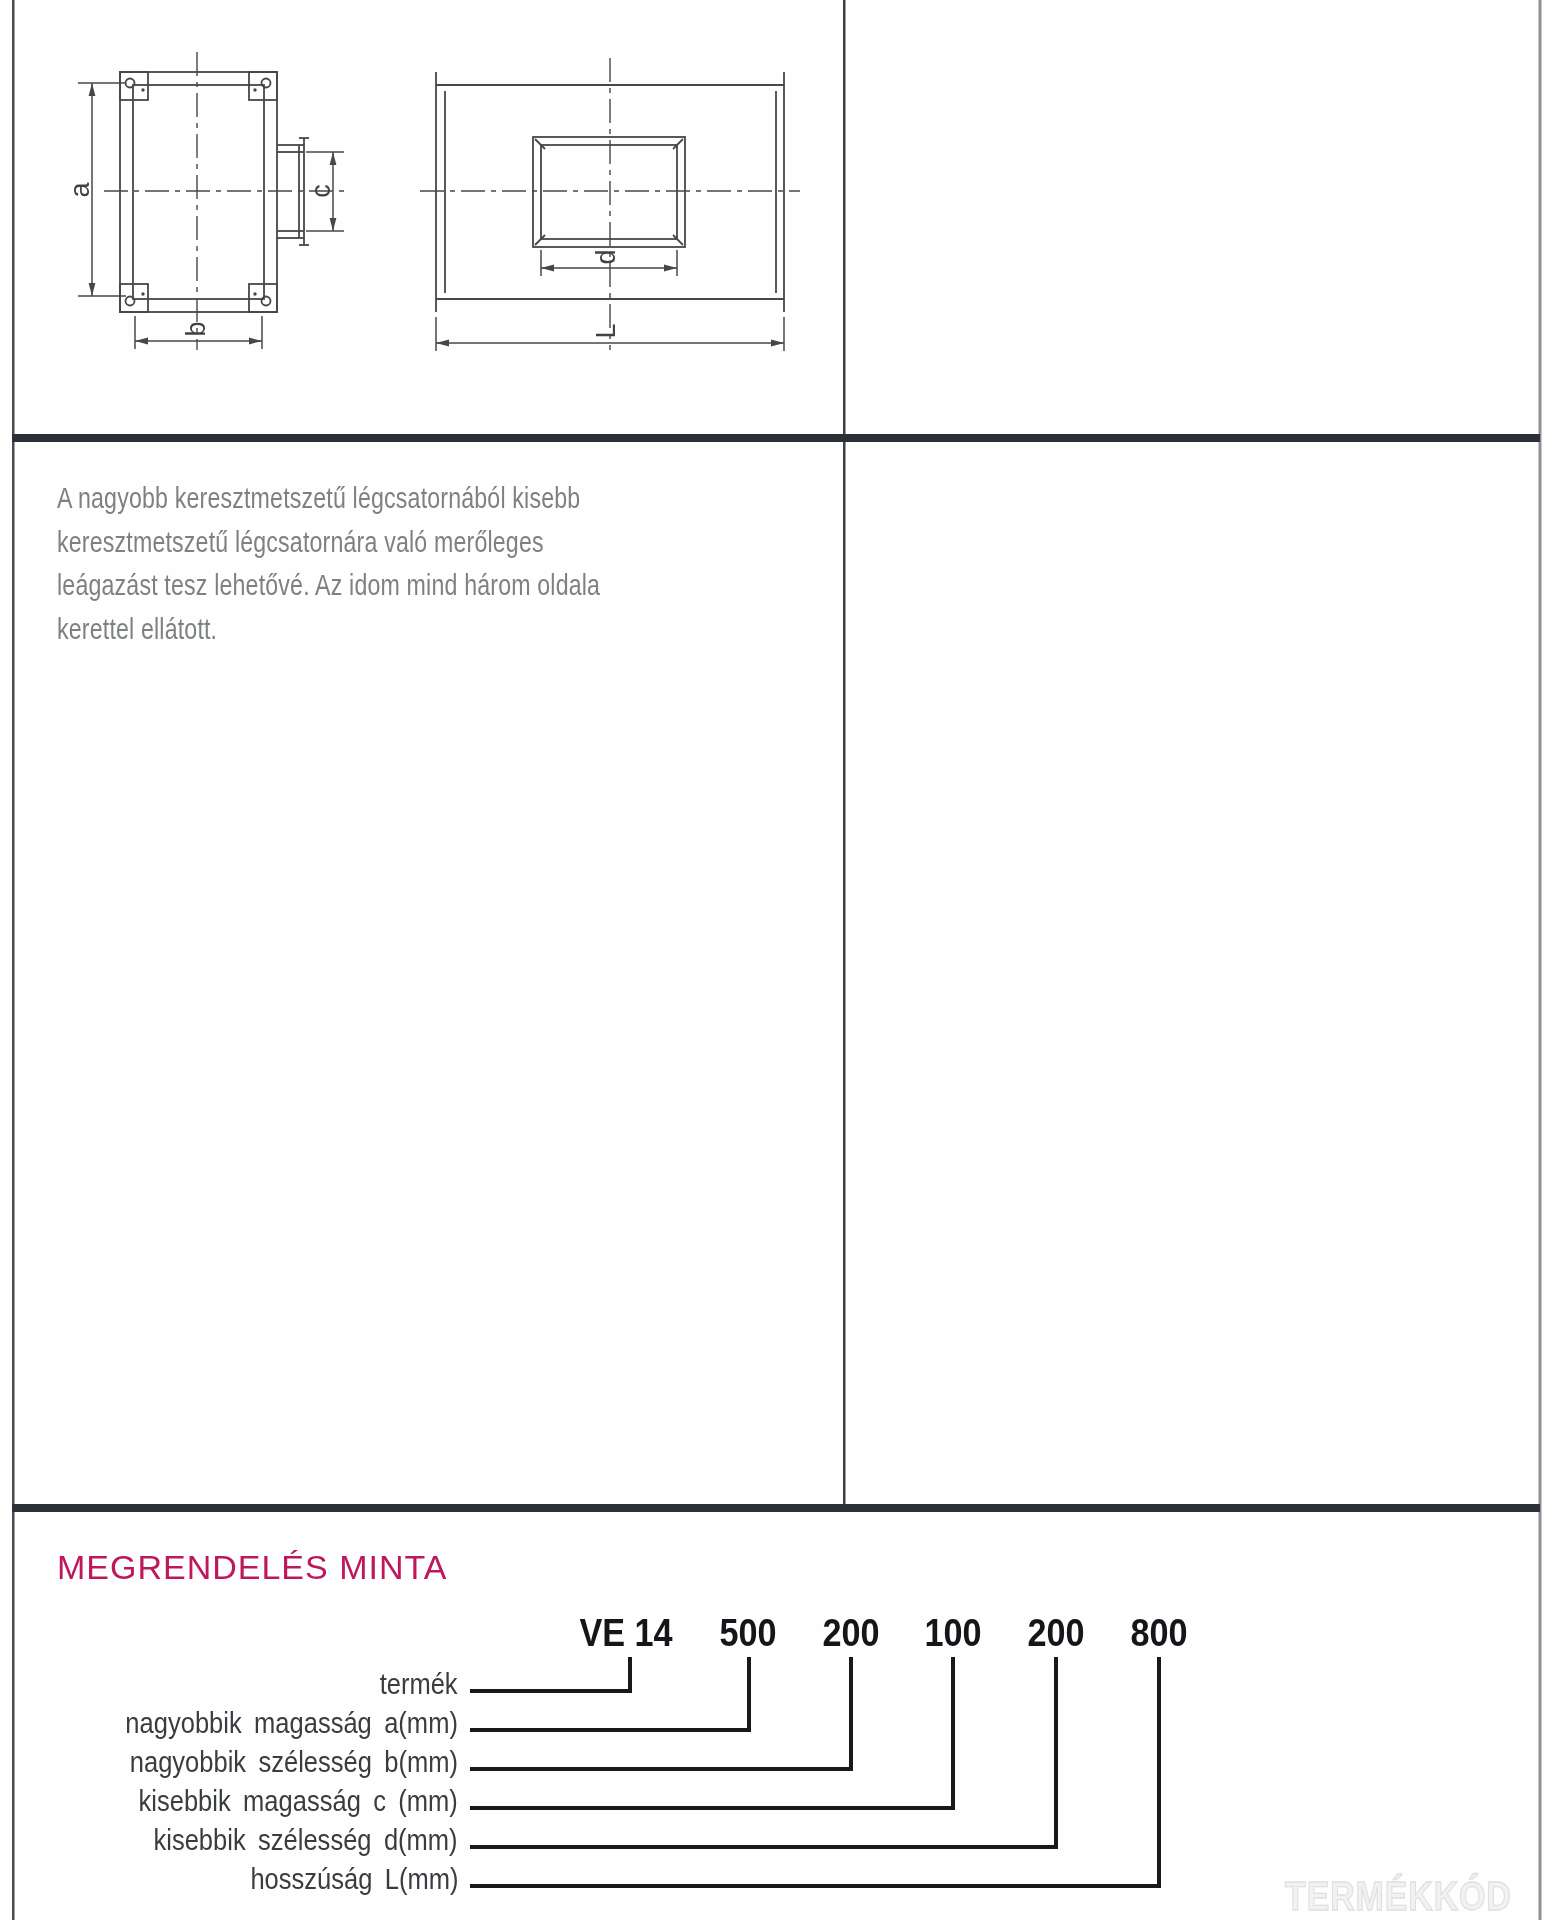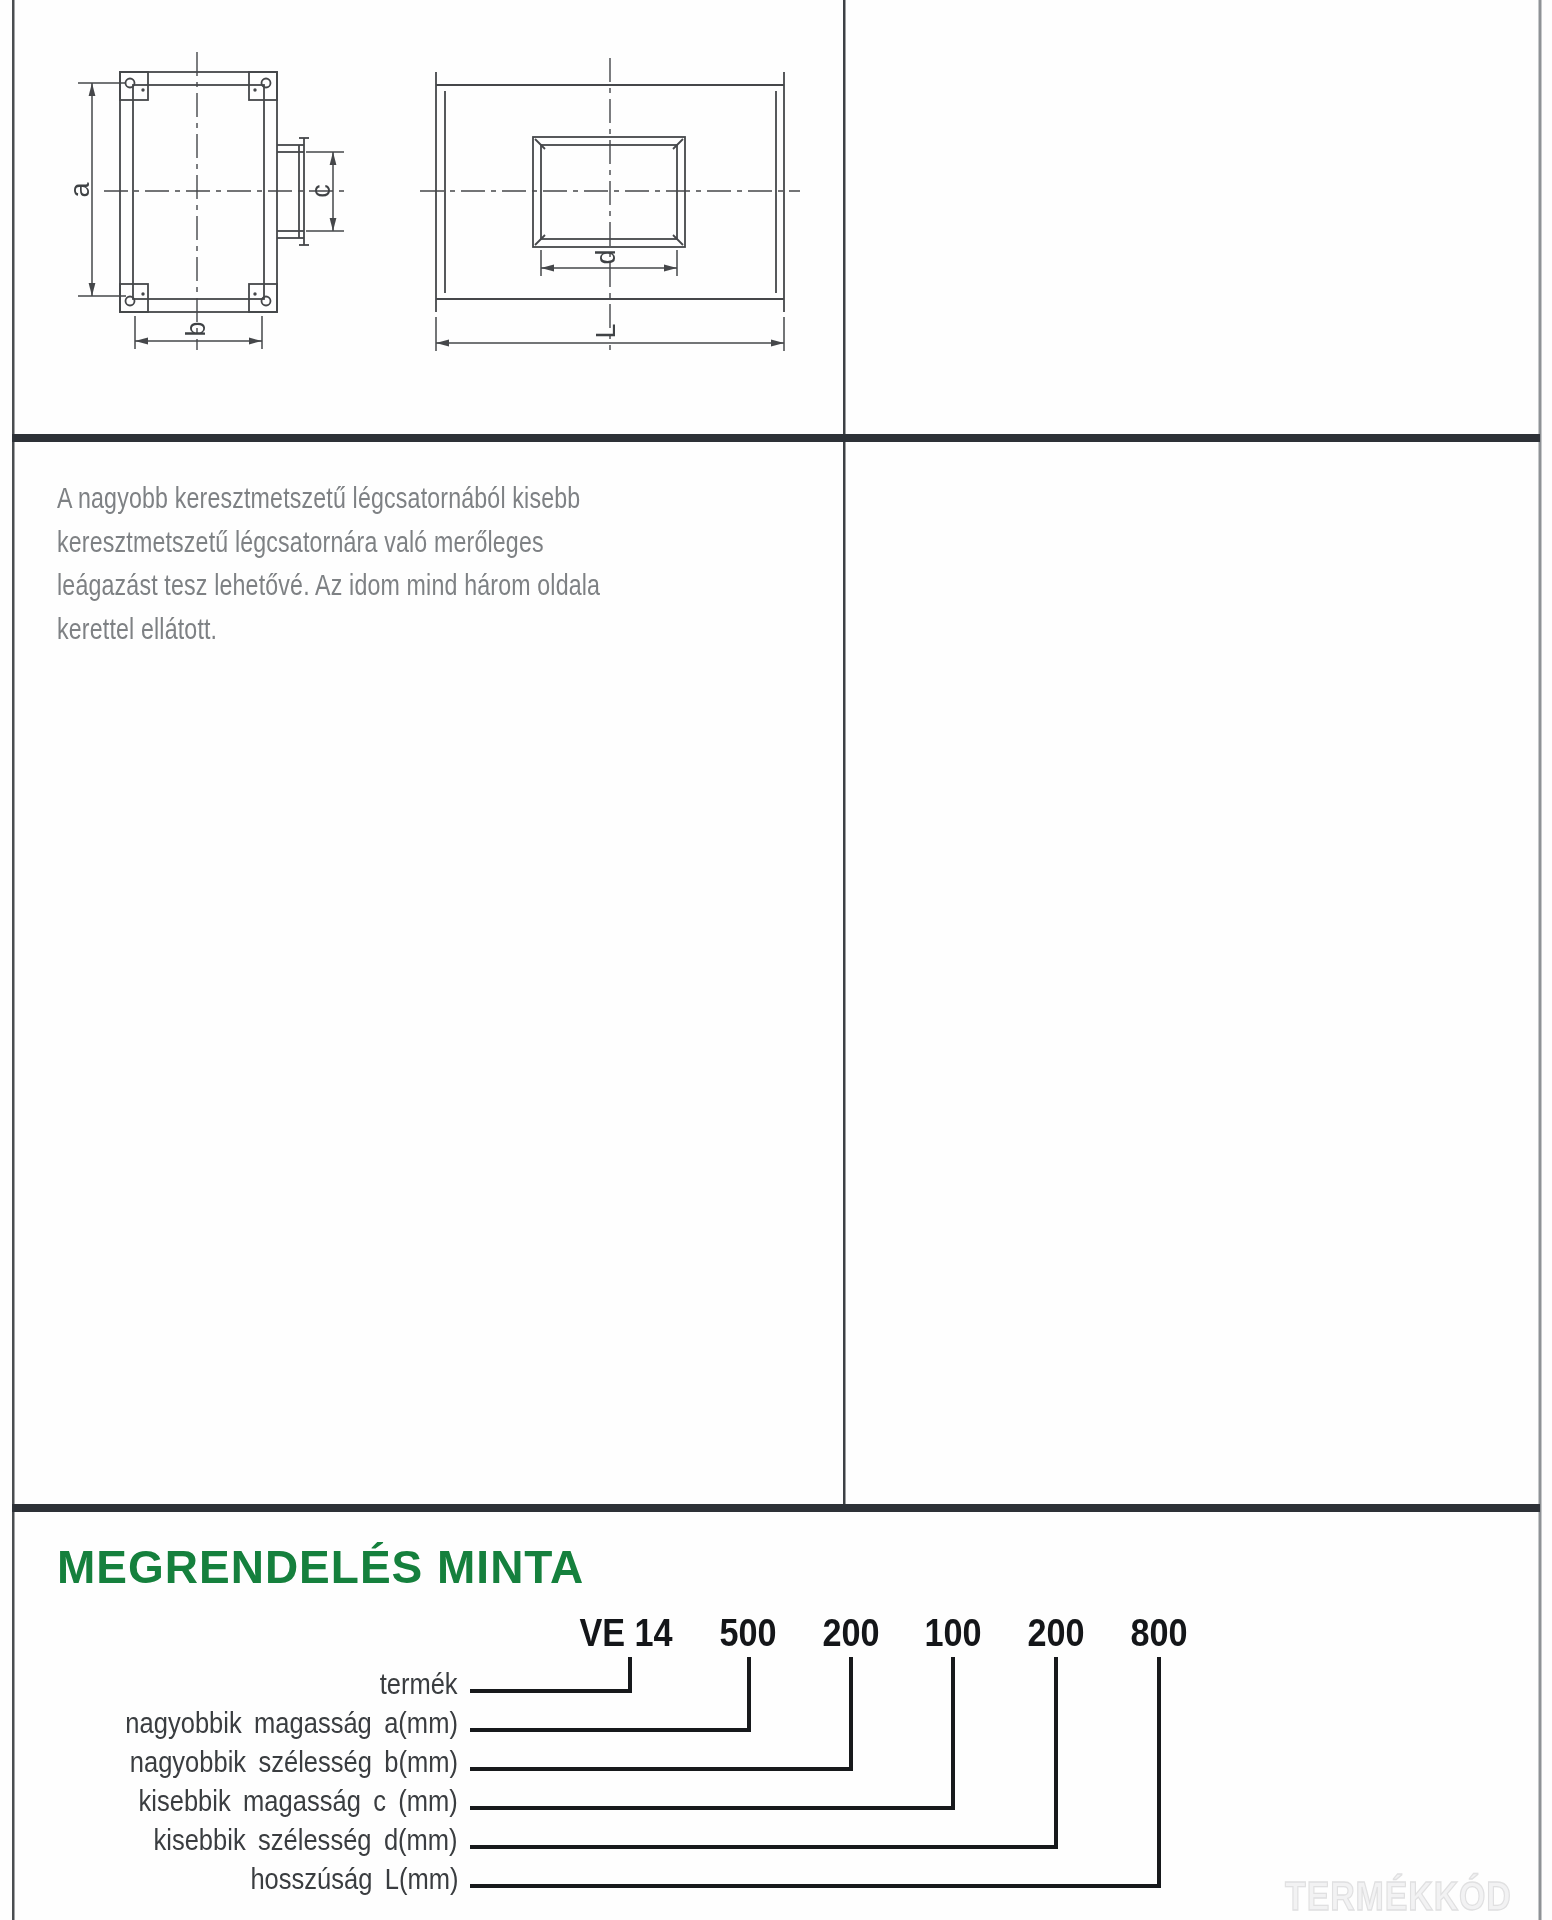--- a/index.html
+++ b/index.html
@@ -13,21 +13,21 @@
   
   .description{
     left:57px;top:477px;width:780px;
     font-size:29px;line-height:43.5px;color:#7e8184;
     transform:scaleX(0.80);transform-origin:left top;
     letter-spacing:0.2px;white-space:nowrap;
   }
   
   .order-title{
     left:57px;top:1546px;height:42px;line-height:42px;
-    font-size:46px;font-weight:bold;color:#15803d;letter-spacing:1px;
+    font-size:34px;font-weight:normal;color:#be185d;letter-spacing:1px;
     white-space:nowrap;
   }
   .code-part{
     top:1613px;height:40px;line-height:40px;
     font-size:38px;font-weight:bold;color:#141619;
     transform:translateX(-50%) scaleX(0.9);transform-origin:center top;
     white-space:nowrap;
   }
   .code-label{
     right:1094px;height:36px;line-height:36px;text-align:right;

